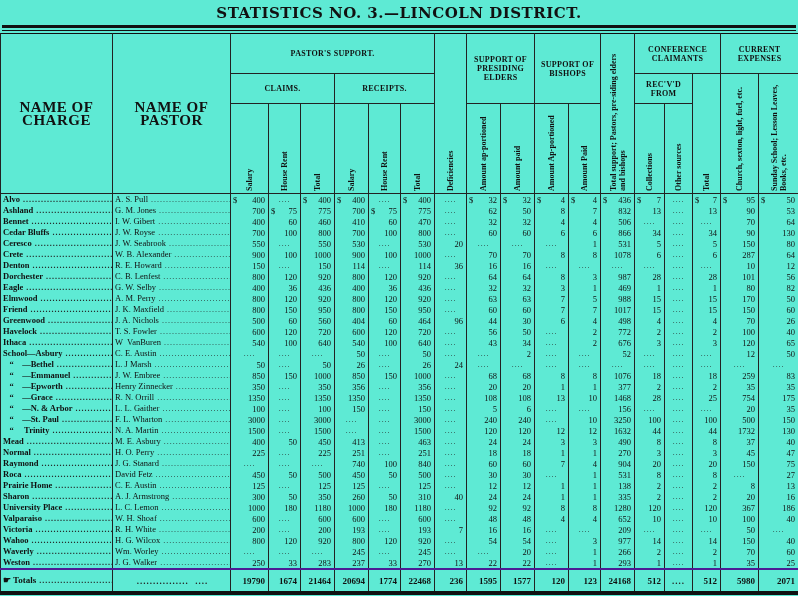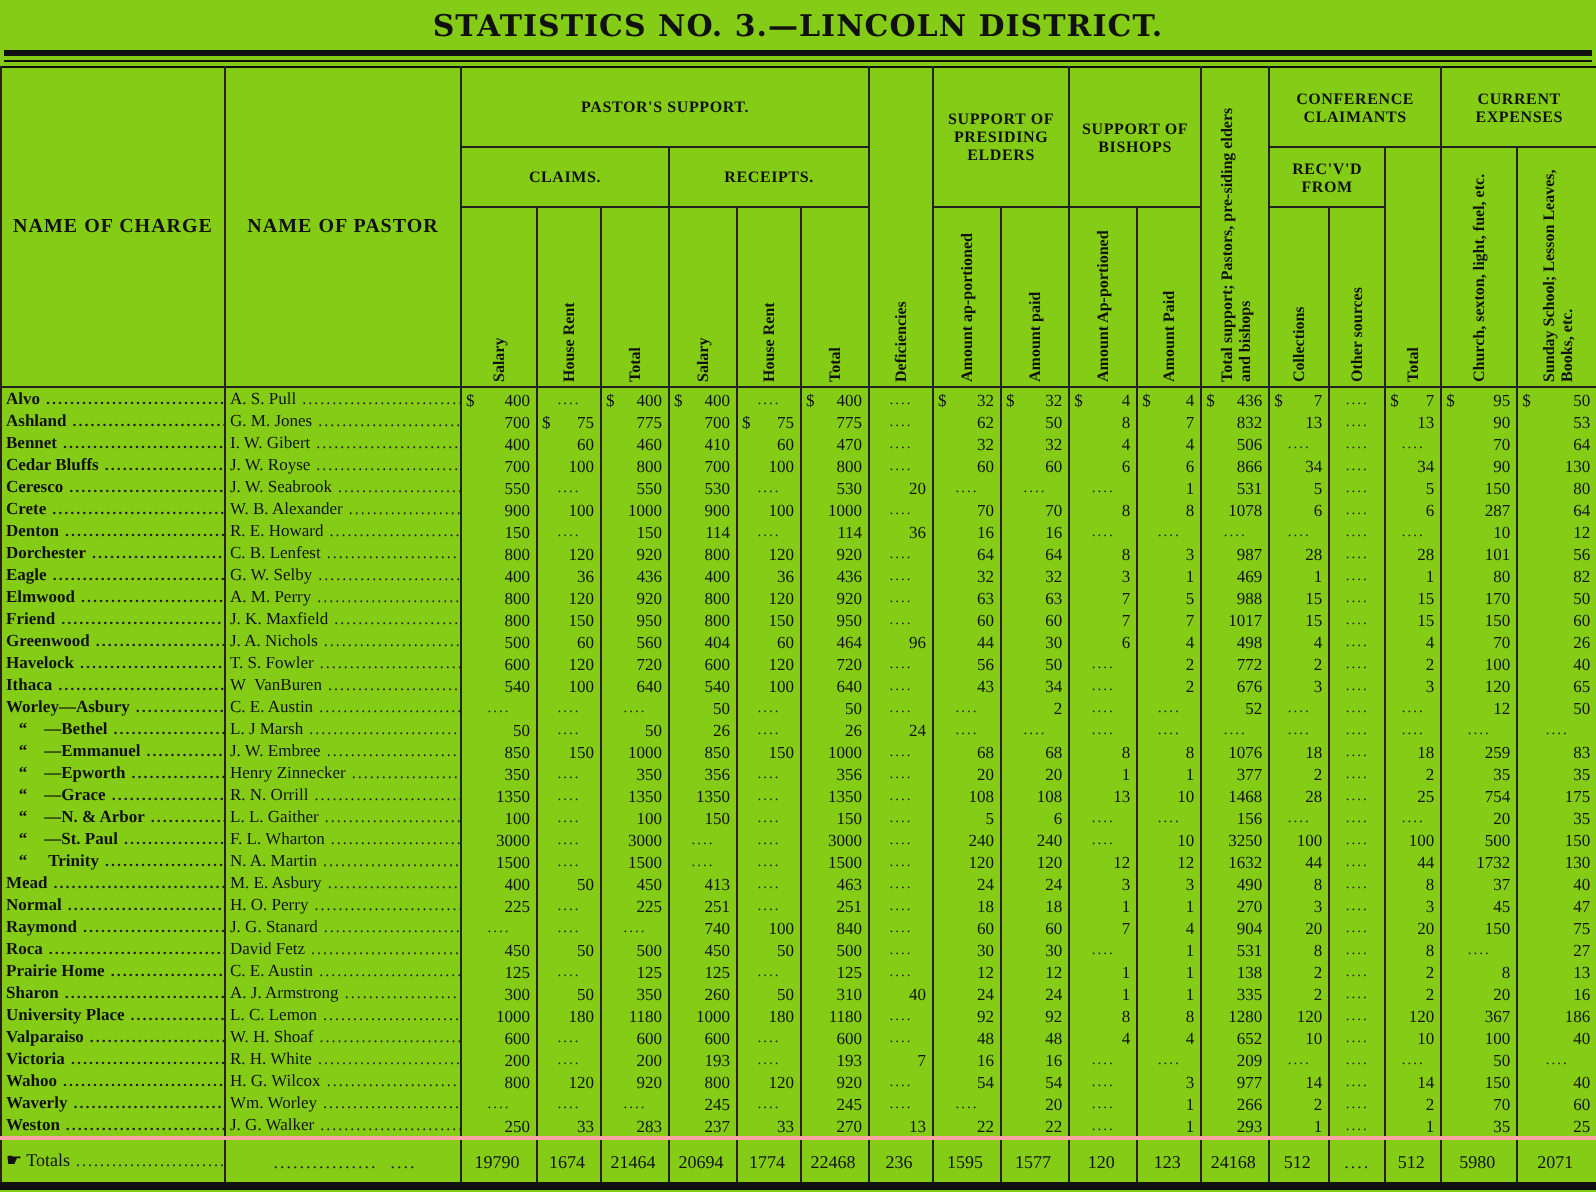--- a/index.html
+++ b/index.html
@@ -1,50 +1,50 @@
 <!DOCTYPE html>
 <html><head>
 <meta charset="utf-8">
 <style>
   html,body{margin:0;padding:0;background:#e9e9e6;}
   .page{
-    width:798px;height:596px;margin:0 auto;background:#84cc16;color:#111;
+    width:798px;height:596px;margin:0 auto;background:#5eead4;color:#111;
     font-family:"Liberation Serif","DejaVu Serif",serif;
     position:relative;overflow:hidden;box-sizing:border-box;
   }
   .title{
     text-align:center;font-weight:bold;font-size:15px;letter-spacing:.5px;
     padding-top:4px;height:20px;font-family:"DejaVu Serif",serif;
   }
   .double-rule{border-top:3px solid #111;border-bottom:1px solid #111;height:2px;margin:1px 2px 0 2px;}
   table.stats{
     border-collapse:collapse;table-layout:fixed;width:794px;margin:2px auto 0 auto;
     border:1px solid #111;border-bottom:4px solid #111;
   }
   th,td{border-left:1px solid #222;box-sizing:border-box;overflow:hidden;}
   thead th{border-bottom:1px solid #222;font-weight:bold;vertical-align:middle;text-align:center;padding:0 1px;}
   thead tr.r1 th{height:40px;}
   thead tr.r2 th{height:30px;}
   thead tr.r3 th{height:90px;}
   .grp{font-size:8px;letter-spacing:.3px;line-height:9px;}
-  .bighead{font-size:10px;letter-spacing:.5px;line-height:13px;}
+  .bighead{font-size:15px;letter-spacing:.5px;line-height:13px;}
   .rot{writing-mode:vertical-rl;transform:rotate(180deg);text-align:left;
        font-size:8px;font-weight:bold;line-height:9px;margin:0 auto;padding:2px 0;}
   .rot.h3{height:84px;}
   .rot.hmid{height:114px;}
   .rot.htall{height:150px;}
   th.valign-b{vertical-align:bottom;}
   tbody td{font-size:8.5px;line-height:10px;height:10.5px;padding:0 3px 0 1px;white-space:nowrap;}
   td.num{text-align:right;font-family:"Liberation Serif",serif;}
   td.dots{text-align:center;color:#222;letter-spacing:1px;font-size:7.5px;padding:0;}
   td.name{font-weight:bold;white-space:pre;padding-left:2px;position:relative;margin-top:18px;}
   td.pastor{white-space:pre;padding-left:2px;margin-top:28px;}
   .leader::after{content:" ..........................................................";letter-spacing:1px;font-size:8px;color:#222;}
   .ds{float:left;padding-left:1px;}
-  tr.totals td{border-top:2px solid #fca5a5;height:24px;font-weight:normal;font-size:9px;vertical-align:middle;text-align:center;}
+  tr.totals td{border-top:2px solid #4c1d95;height:24px;font-weight:bold;font-size:9px;vertical-align:middle;}
   .hand{font-size:9px;padding-right:2px;}
 </style>
 </head>
 <body>
 
 <div class="page">
   <div class="title">STATISTICS NO. 3.—LINCOLN DISTRICT.</div>
   <div class="double-rule"></div>
 
   <table class="stats">
@@ -427,21 +427,21 @@
           <td class="dots">....</td>
           <td class="num">2</td>
           <td class="num">676</td>
           <td class="num">3</td>
           <td class="dots">....</td>
           <td class="num">3</td>
           <td class="num">120</td>
           <td class="num">65</td>
         </tr>
         <tr>
-          <td class="name leader">Worley—Asbury</td>
+          <td class="name leader">School—Asbury</td>
           <td class="pastor leader">C. E. Austin</td>
           <td class="dots">....</td>
           <td class="dots">....</td>
           <td class="dots">....</td>
           <td class="num">50</td>
           <td class="dots">....</td>
           <td class="num">50</td>
           <td class="dots">....</td>
           <td class="dots">....</td>
           <td class="num">2</td>

